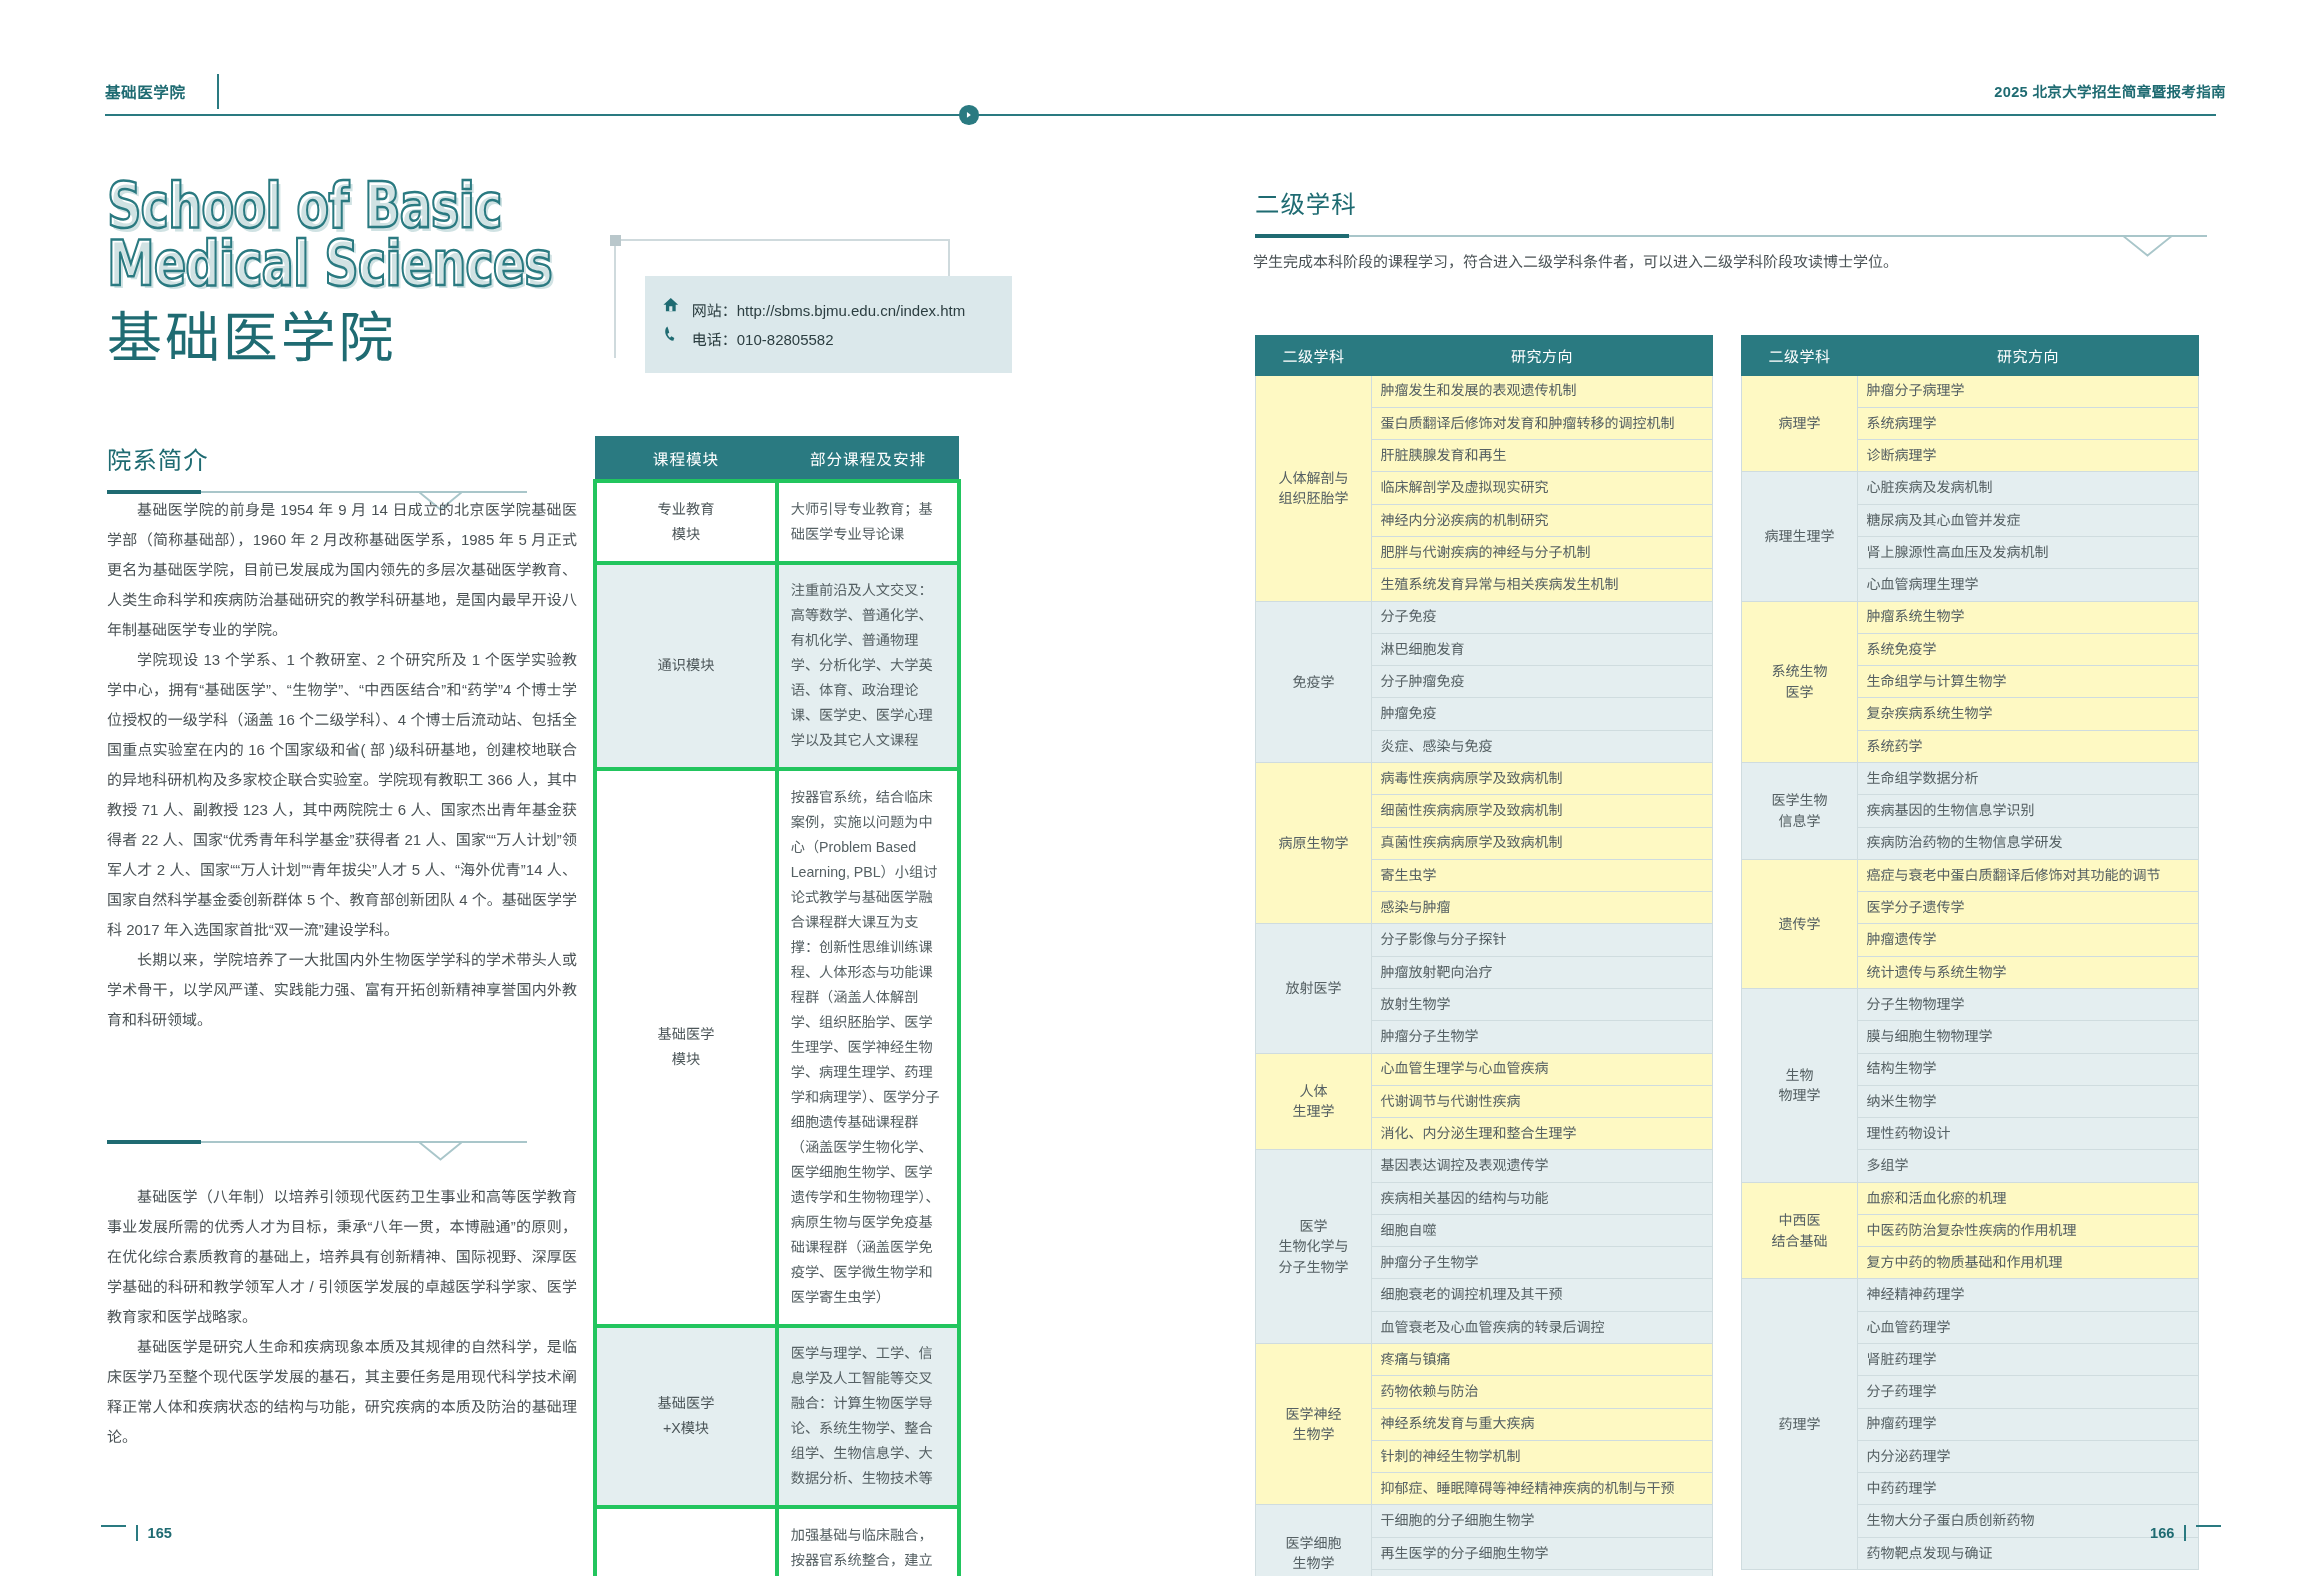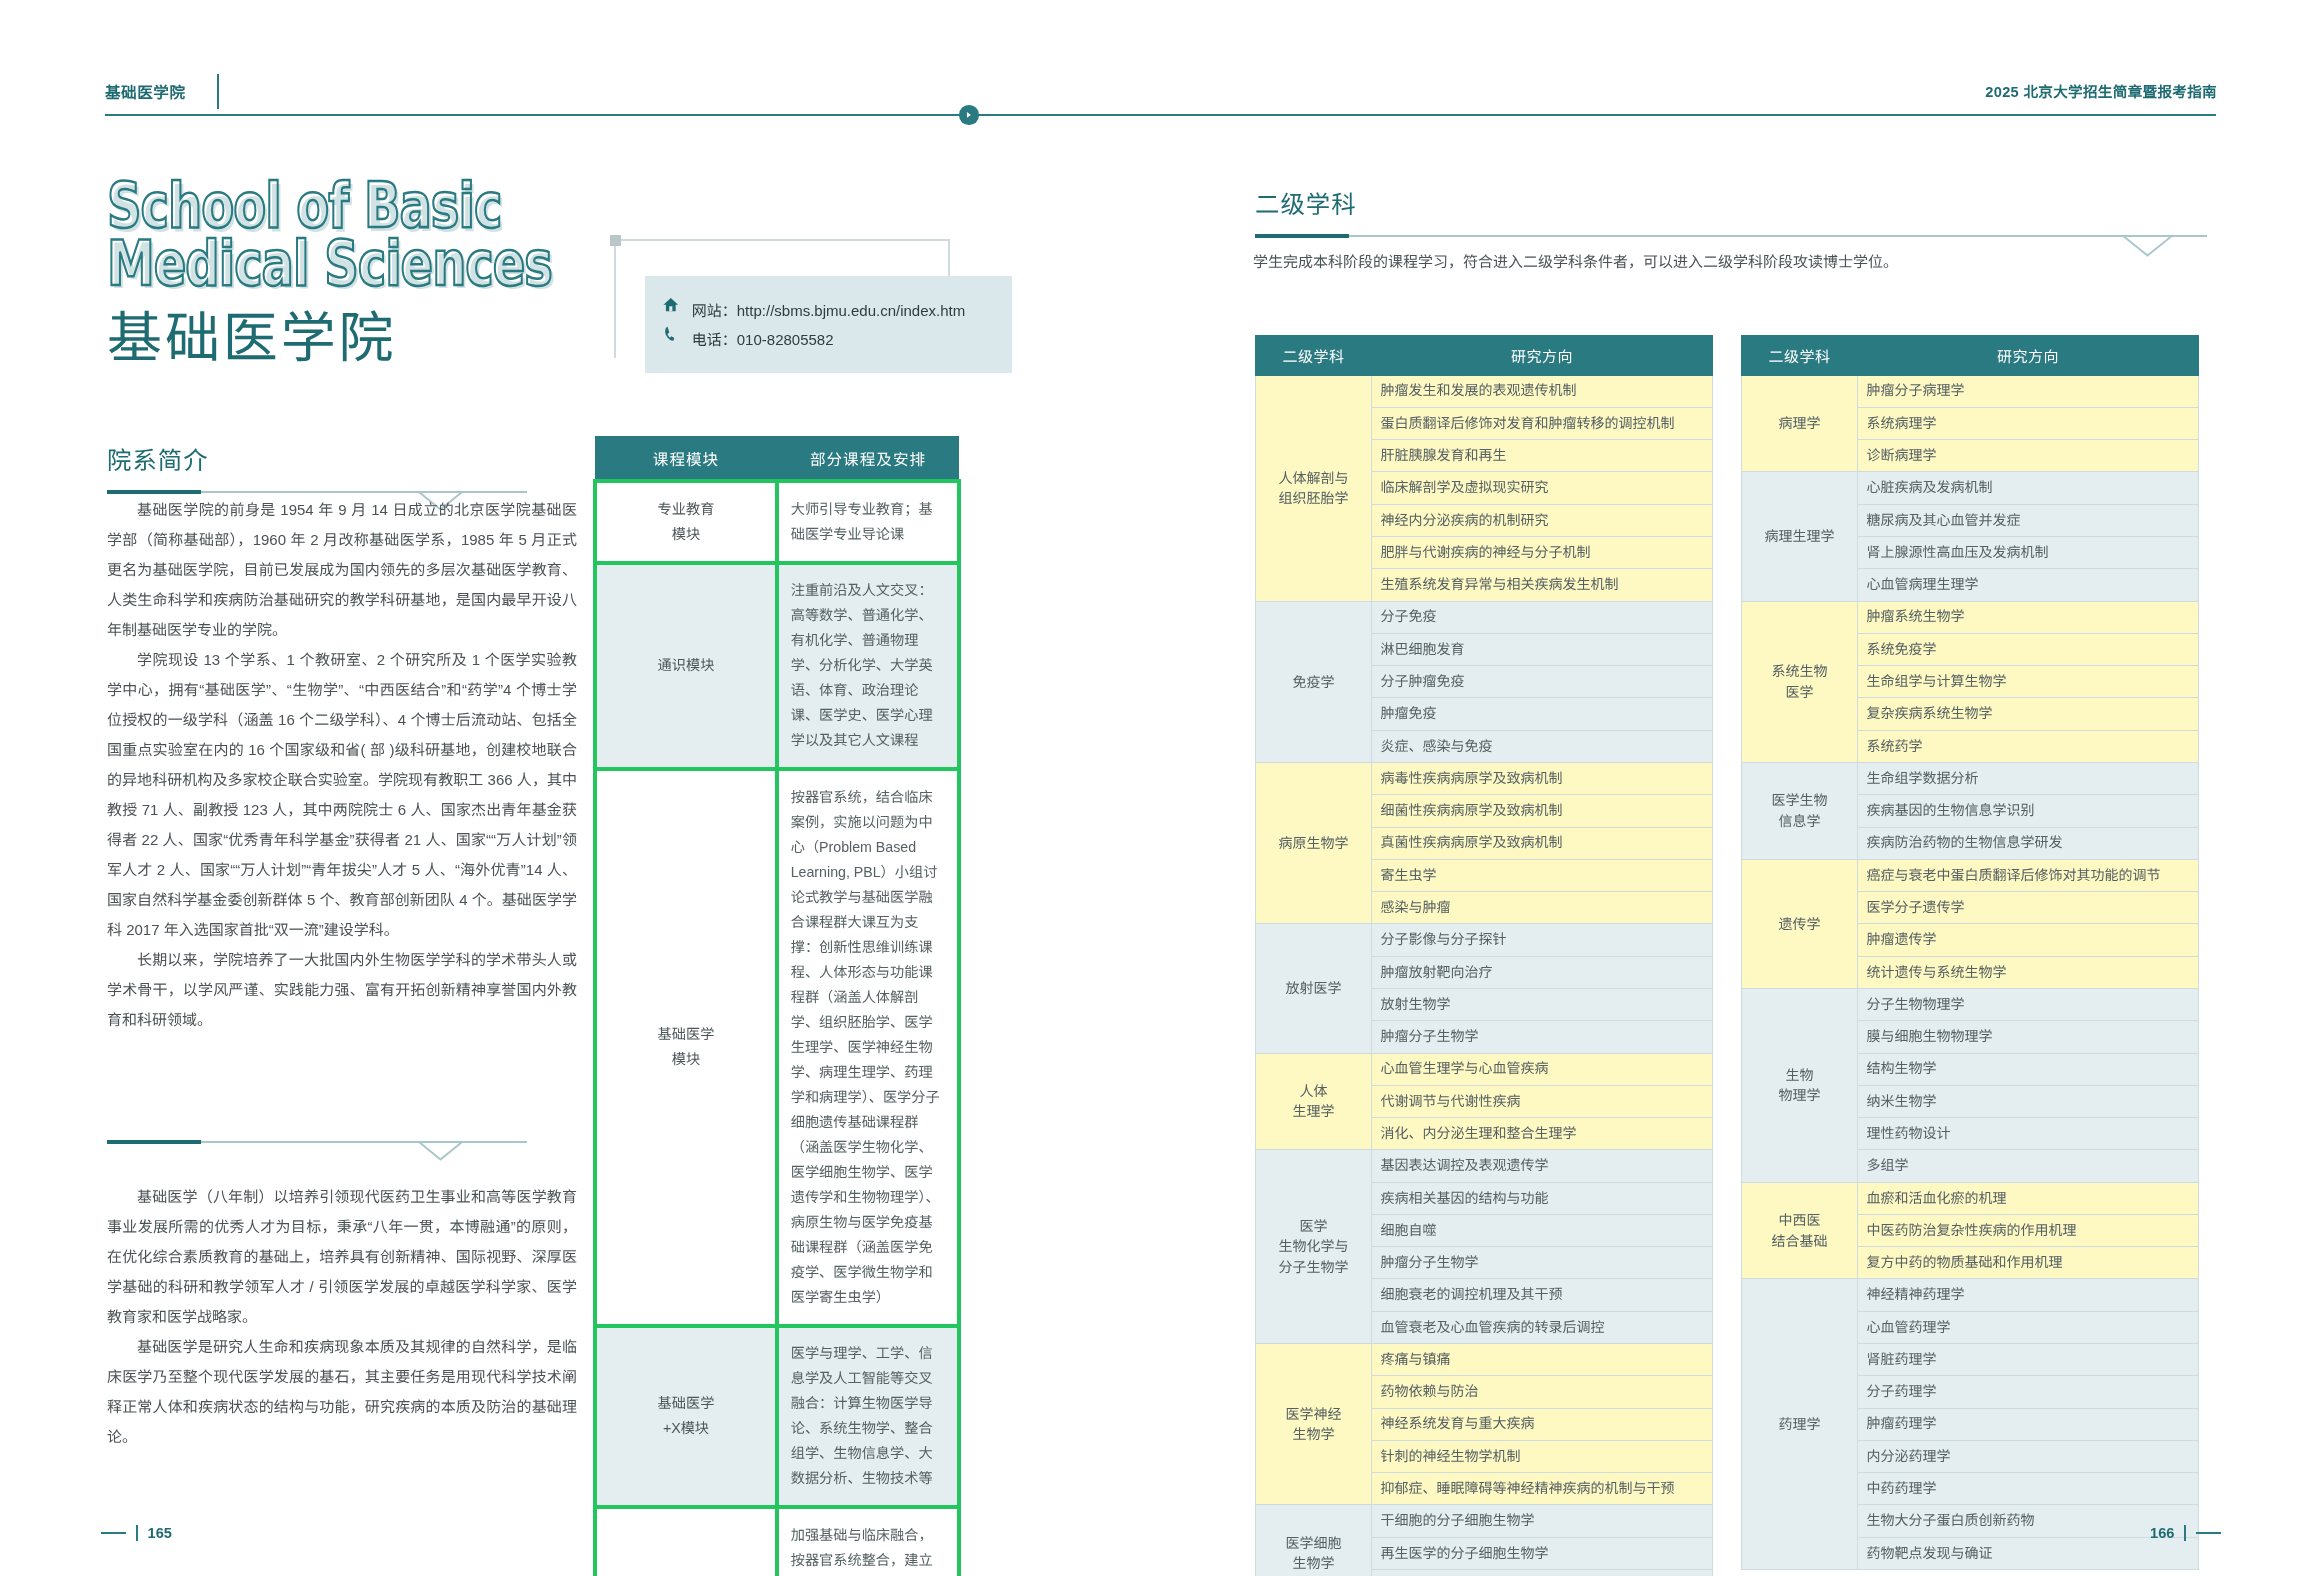--- a/index.html
+++ b/index.html
@@ -42,21 +42,21 @@
   .hdr-rule {
     position: absolute;
     left: 105px;
     top: 114px;
     width: 2111px;
     height: 2px;
     background: #2a7a81;
   }
   .hdr-right-label {
     position: absolute;
-    right: 105px;
+    right: 96px;
     top: 80px;
     font-size: 14.6px;
     font-weight: bold;
     color: #1f6b72;
     letter-spacing: 0.3px;
     text-align: left;
   }
   .hdr-dot {
     position: absolute;
     left: 959px;
@@ -257,21 +257,21 @@
   #disc-table-2 { left: 1741px; top: 335px; width: 458px; }
 
   
   .folio {
     position: absolute;
     bottom: 35px;
     font-size: 14.6px;
     font-weight: bold;
     color: #1f6b72;
     display: flex;
-    align-items: center;
+    align-items: flex-start;
     gap: 9.8px;
   }
   .folio-l { left: 101px; }
   .folio-r { right: 101px; }
   .folio .tick { width: 25px; height: 2px; background: #2a7a81; }
   .folio .bar { width: 2px; height: 15.6px; background: #2a7a81; }
 </style>
 </head>
 <body>
 

